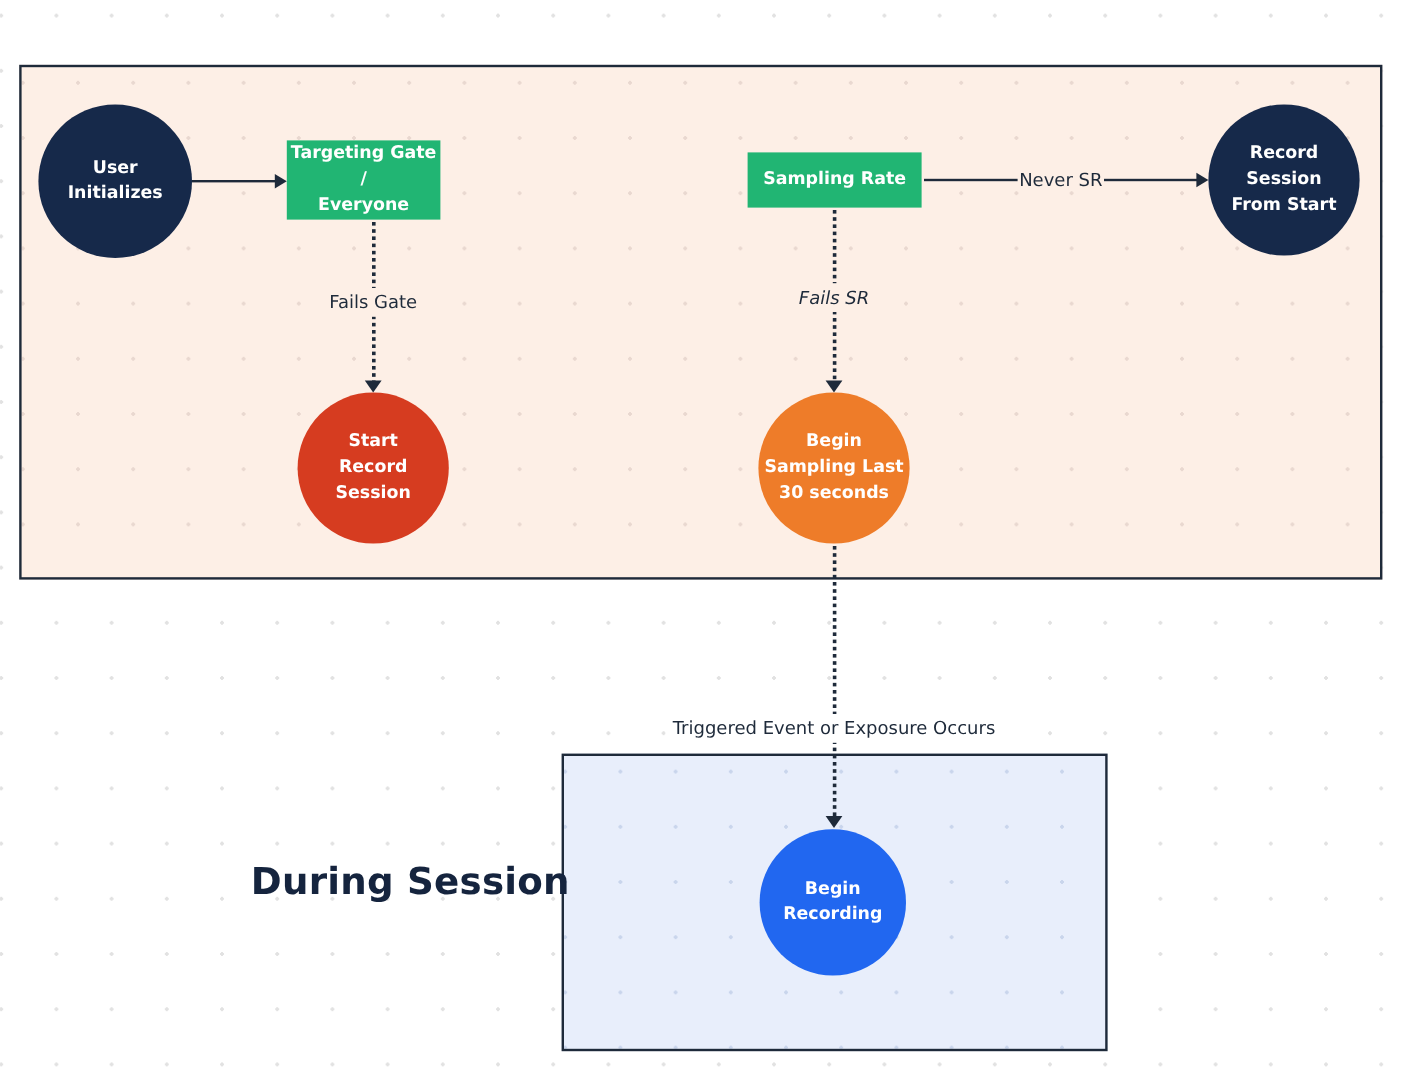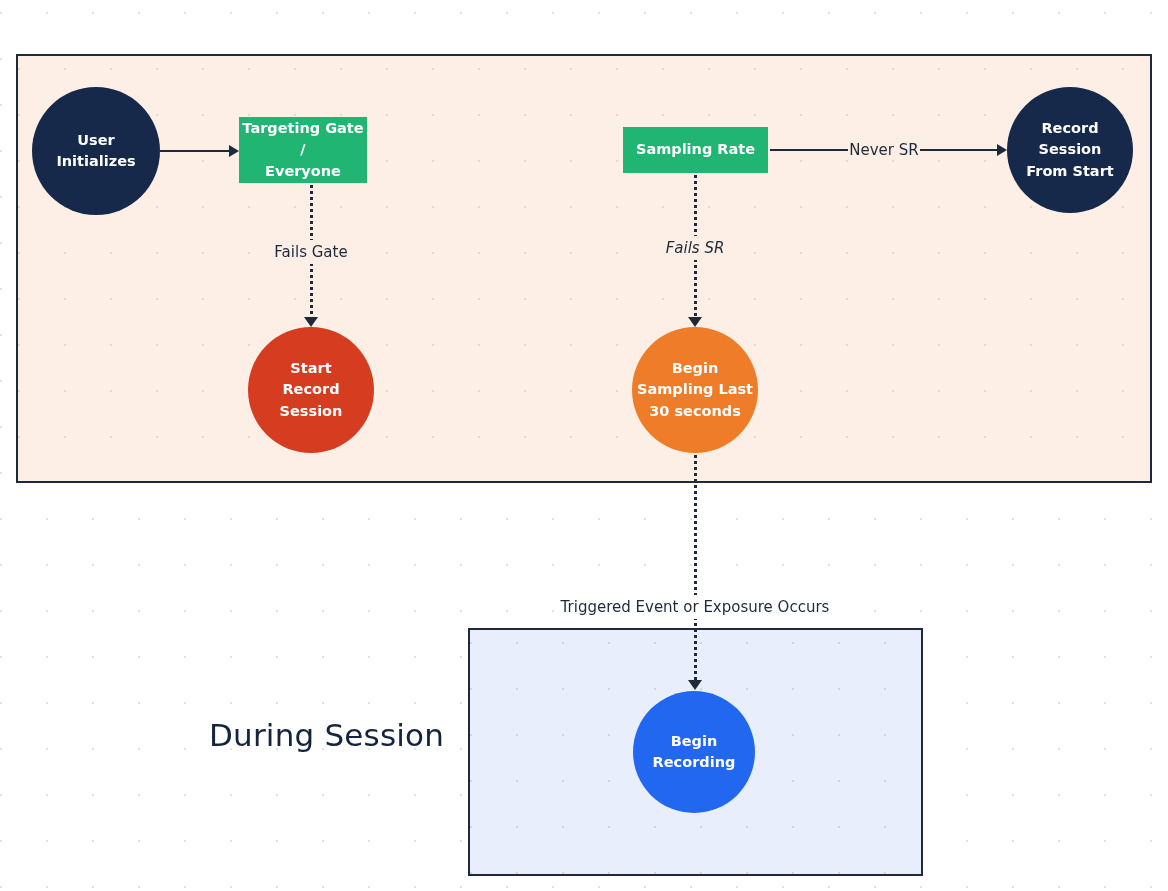--- a/index.html
+++ b/index.html
@@ -15,21 +15,21 @@
     background-image:radial-gradient(circle,#e2e2e2 1.3px,transparent 1.5px);
     background-size:46px 46px;
     background-position:24px 36px;
   }
   .page-title{
     position:absolute;left:16px;top:4px;
     font-size:27px;font-weight:600;color:#15243e;letter-spacing:.2px;
   }
   .during-title{
     position:absolute;left:209px;top:717px;
-    font-size:31px;font-weight:400;color:#15243e;letter-spacing:.2px;
+    font-size:31px;font-weight:700;color:#15243e;letter-spacing:.2px;
   }
   .panel{
     position:absolute;border:2px solid #1e2a3a;box-sizing:border-box;
   }
   .panel.init{
     left:16px;top:54px;width:1136px;height:429px;
     background-color:#fdefe6;
     background-image:radial-gradient(circle,#e9d8d0 1.3px,transparent 1.5px);
     background-size:46px 46px;background-position:24px 36px;
   }

